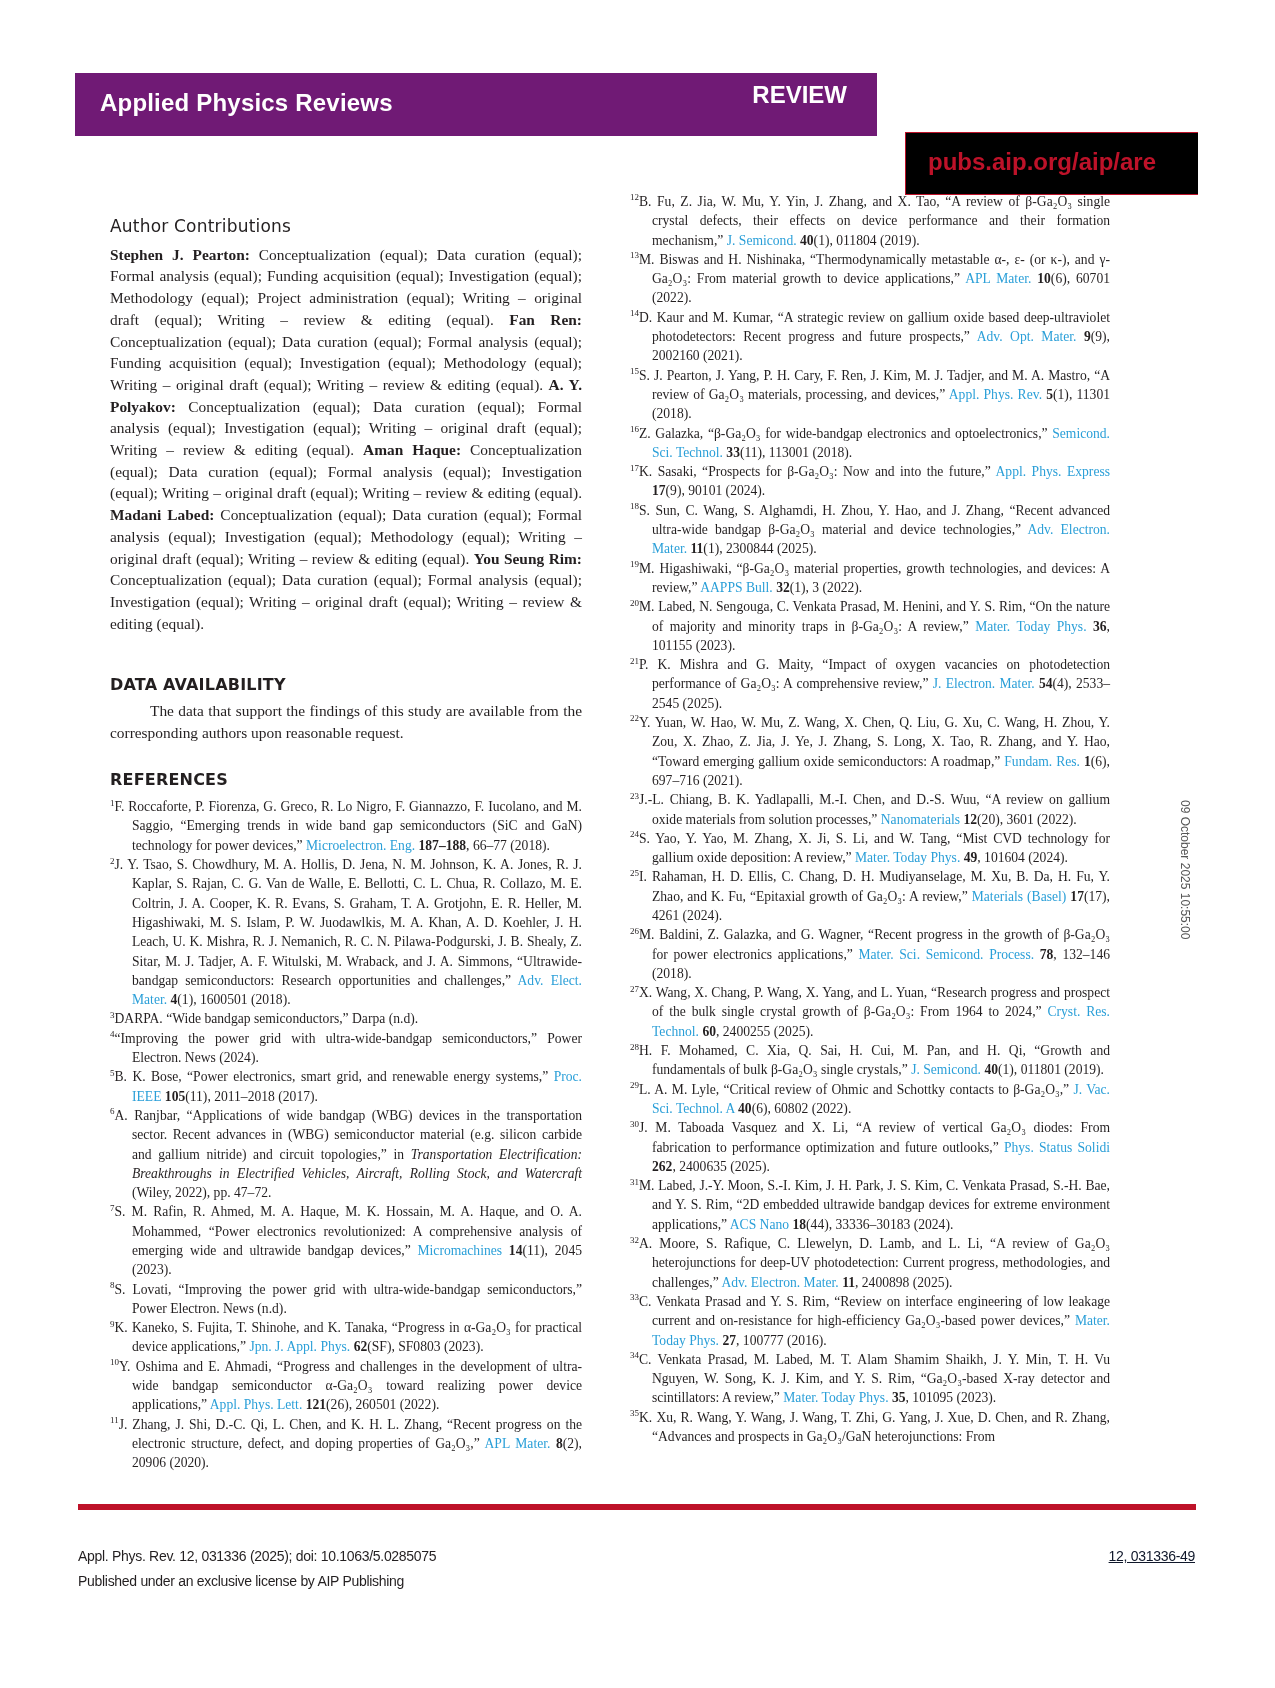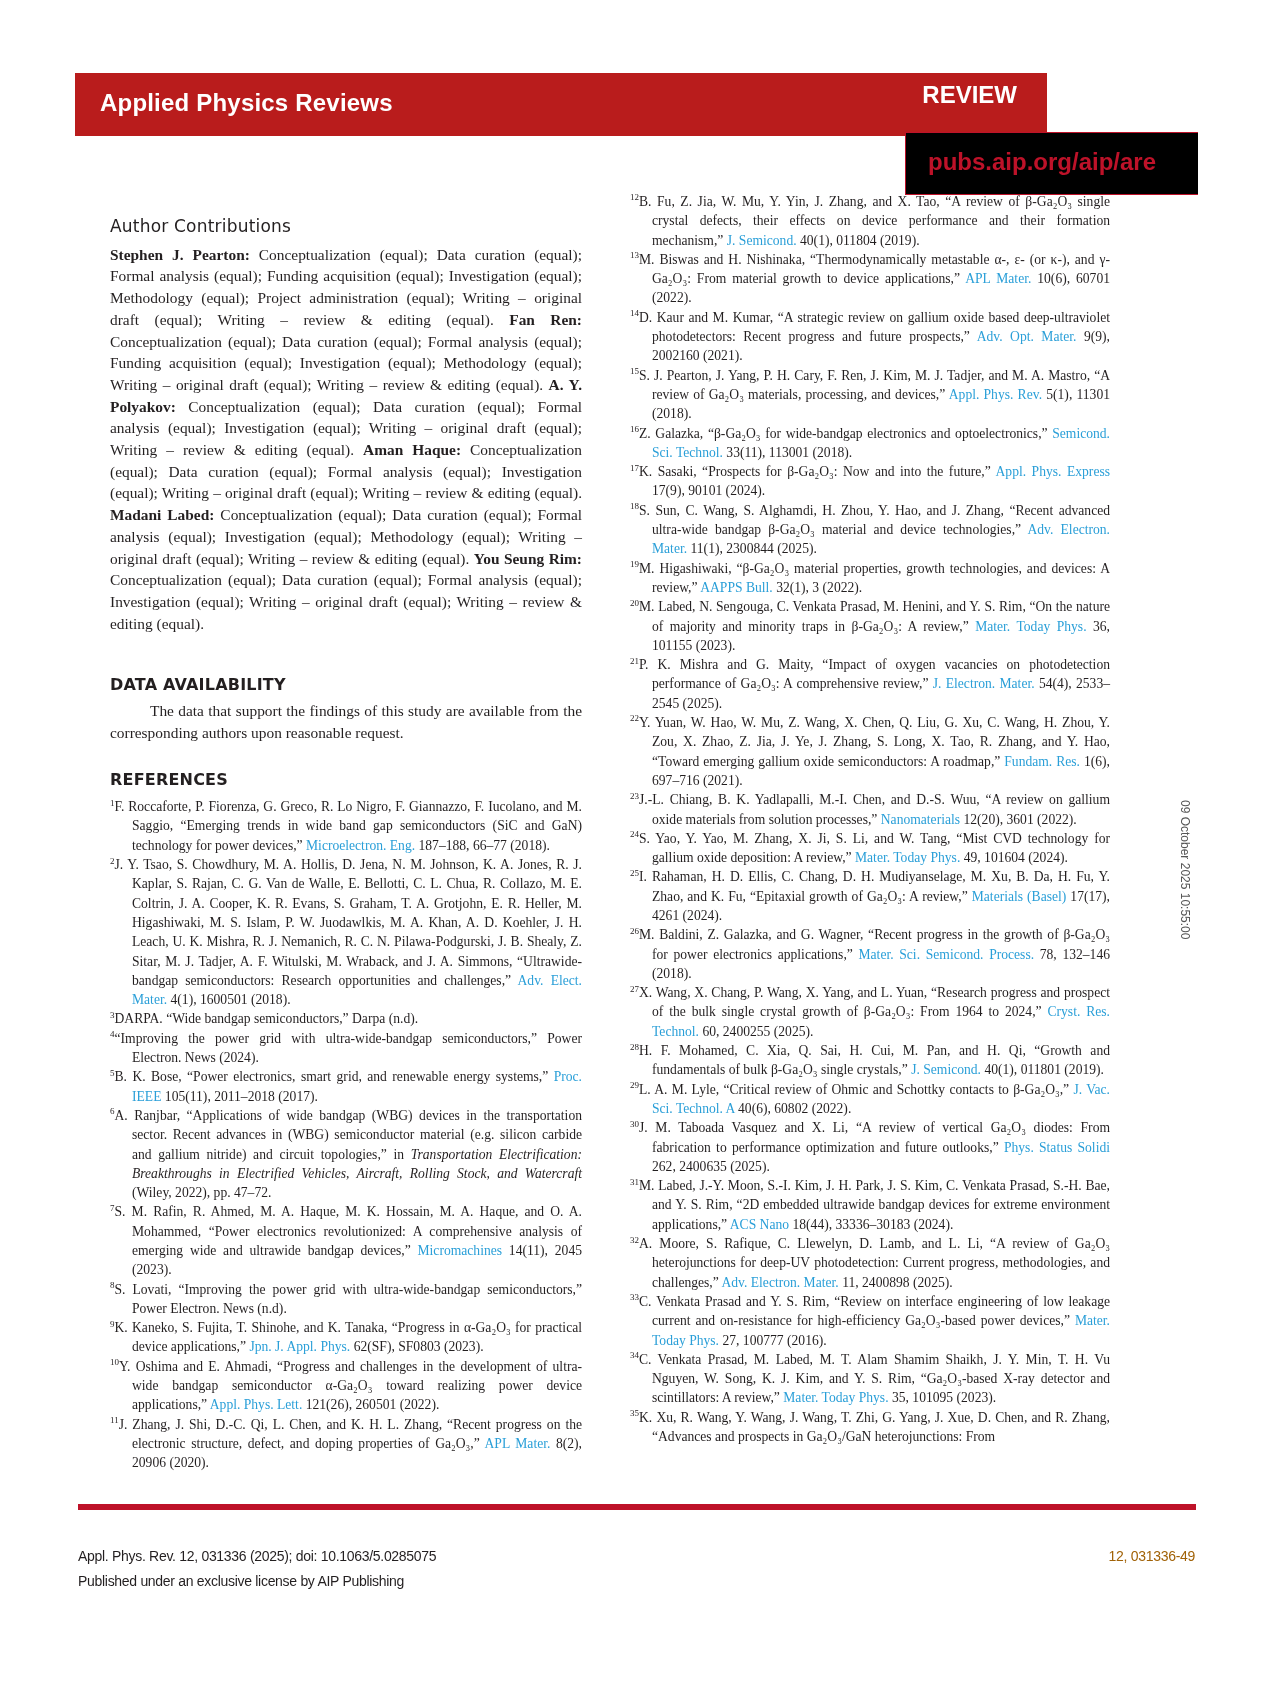--- a/index.html
+++ b/index.html
@@ -1,44 +1,44 @@
 <!DOCTYPE html>
 <html><head>
 <meta charset="utf-8">
 <style>
   html, body { margin: 0; padding: 0; background: #ffffff; }
   body { width: 1275px; height: 1688px; position: relative; overflow: hidden; color: #231f20; font-family: "Liberation Serif", serif; }
 
-  .hdr-bar { position: absolute; left: 75px; top: 73px; width: 972px; height: 63px; background: #b91c1c; text-align: center; }
+  .hdr-bar { position: absolute; left: 75px; top: 73px; width: 802px; height: 63px; background: #701a75; text-align: center; }
   .hdr-title { position: absolute; left: 25px; top: 16px; color: #fff; font-family: "Liberation Sans", sans-serif; font-weight: bold; font-size: 24px; letter-spacing: 0.2px; }
   .hdr-review { position: absolute; right: 30px; top: 8px; color: #fff; font-family: "Liberation Sans", sans-serif; font-weight: bold; font-size: 24px; }
   .hdr-url-box { position: absolute; left: 905px; top: 91px; width: 292px; height: 61px; border: 1px solid #be1229; border-right: none; background: #000000; margin-top: 41px; }
   .hdr-url { position: absolute; left: 22px; top: 15px; color: #be1229; font-family: "Liberation Sans", sans-serif; font-weight: bold; font-size: 24px; }
 
   .col { position: absolute; top: 200px; width: 472px; font-size: 15.4px; line-height: 21.7px; }
   .col-left { left: 110px; }
   .col-right { left: 630px; width: 480px; }
 
   .sec-head { font-family: "DejaVu Sans", sans-serif; font-weight: bold; font-size: 16px; letter-spacing: 0.2px; margin: 0 0 4px 0; color: #231f20; }
   .sec-head.plain { font-weight: normal; font-family: "DejaVu Sans", sans-serif; }
   .contrib { text-align: justify; margin: 0; }
   .contrib b { font-weight: bold; }
   .data-avail { text-indent: 40px; margin: 0; text-align: justify; }
 
   .refs { margin: 0; padding: 0; list-style: none; }
   .ref { font-size: 13.6px; line-height: 19.3px; padding-left: 22px; text-indent: -22px; text-align: justify; margin: 0; }
   .ref .num { font-size: 9px; vertical-align: super; line-height: 0; display: inline-block; min-width: 0; text-indent: 0; }
   .ref a { color: #2a9fd8; text-decoration: none; }
-  .ref b { font-weight: normal; }
+  .ref b { font-weight: bold; }
 
   .side-stamp { position: absolute; left: 1192px; top: 800px; transform: rotate(90deg); transform-origin: left top; font-family: "Liberation Sans", sans-serif; font-size: 12px; color: #555; white-space: nowrap; }
 
   .footer-rule { position: absolute; left: 78px; top: 1504px; width: 1118px; height: 6px; background: #be1229; }
   .footer-cite { position: absolute; left: 78px; top: 1548px; font-family: "Liberation Sans", sans-serif; font-size: 14px; color: #231f20; letter-spacing: -0.3px; }
-  .footer-page { position: absolute; right: 80px; top: 1548px; font-family: "Liberation Sans", sans-serif; font-size: 14px; color: #a16207; letter-spacing: -0.3px; }
+  .footer-page { position: absolute; right: 80px; top: 1548px; font-family: "Liberation Sans", sans-serif; font-size: 14px; color: #0f172a; letter-spacing: -0.3px; text-decoration: underline; }
   .footer-license { position: absolute; left: 78px; top: 1573px; font-family: "Liberation Sans", sans-serif; font-size: 14px; color: #231f20; letter-spacing: -0.3px; }
 </style>
 </head>
 <body>
 
 <div class="hdr-bar">
   <span class="hdr-title">Applied Physics Reviews</span>
   <span class="hdr-review">REVIEW</span>
 </div>
 <div class="hdr-url-box">

